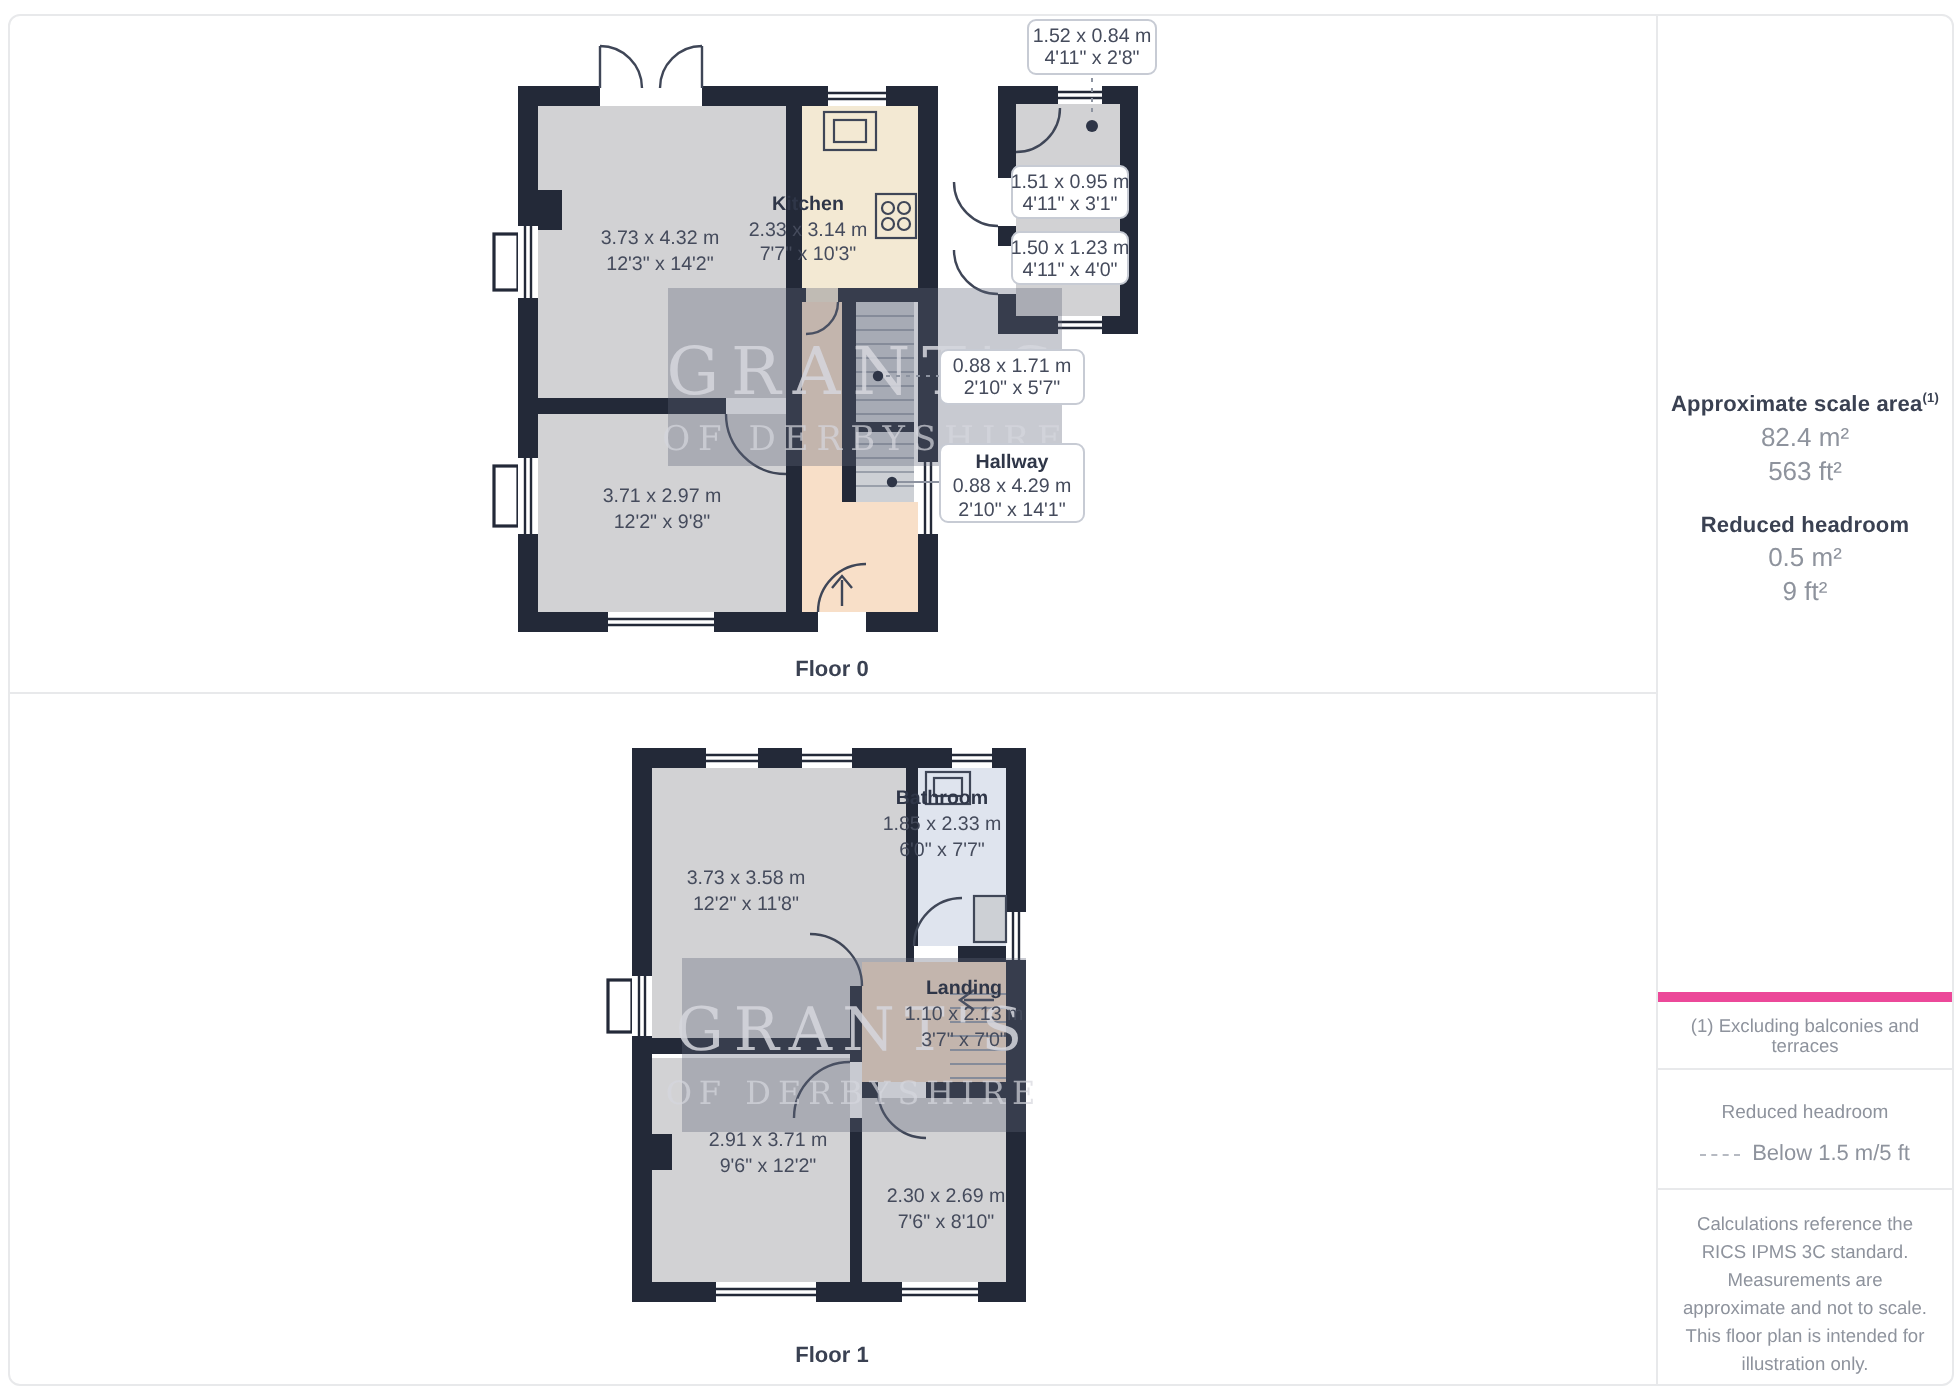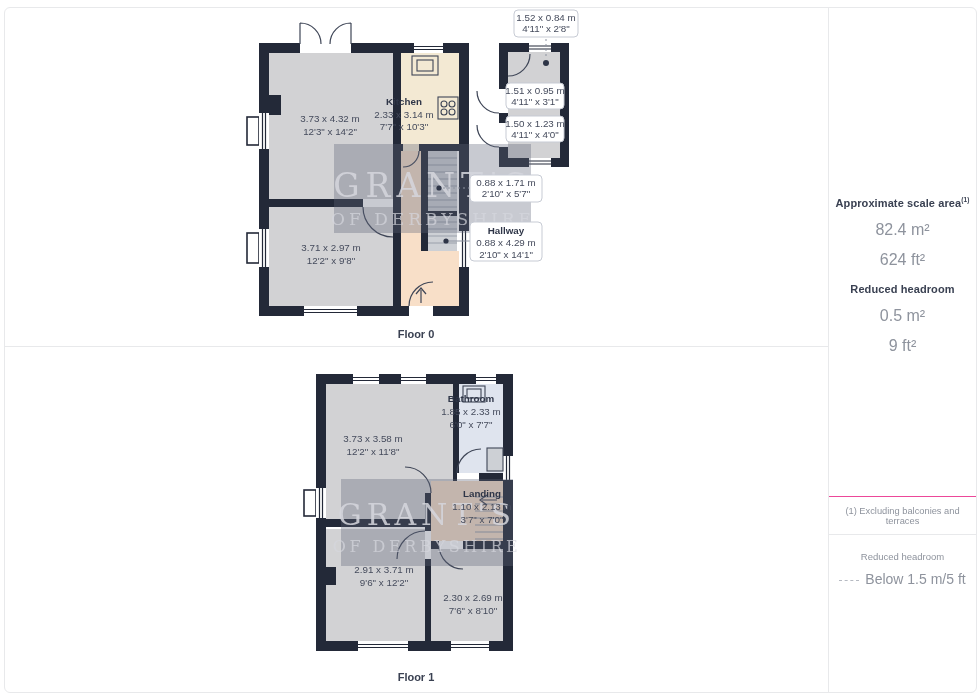--- a/index.html
+++ b/index.html
@@ -7,30 +7,30 @@
          font-family:"Liberation Sans",sans-serif;}
   .card{position:absolute;left:4px;top:7px;width:971px;height:684px;background:#fff;
         border:1px solid #e8e9eb;border-radius:6px;}
   .vdiv{position:absolute;left:823px;top:0;width:1px;height:684px;background:#e8e9eb;}
   .hdiv{position:absolute;left:0;top:338px;width:823px;height:1px;background:#e8e9eb;}
   .plansvg{position:absolute;left:0;}
   
   .sidebar{position:absolute;left:824px;top:0;width:147px;height:684px;}
   .sb-sec{position:absolute;left:0;width:147px;box-sizing:border-box;text-align:center;}
   .sb-main{top:0;height:488px;padding-top:188px;}
-  .sb-note{top:488px;height:38px;border-top:1px solid #ec4899;display:flex;align-items:center;justify-content:flex-start;}
+  .sb-note{top:488px;height:38px;border-top:5px solid #ec4899;display:flex;align-items:center;justify-content:flex-start;}
   .sb-legend{top:526px;height:60px;border-top:1px solid #e8e9eb;padding-top:16px;}
   .sb-disc{top:586px;height:98px;border-top:1px solid #e8e9eb;padding-top:11px;}
   .sb-title{font-size:11px;font-weight:bold;color:#3a4152;letter-spacing:.1px;}
   .sb-title sup{font-size:6.5px;}
-  .sb-val{font-size:16px;color:#8e939d;margin-top:12px;}
+  .sb-val{font-size:13px;color:#8e939d;margin-top:2px;}
   .mt{margin-top:14px;}
   .sb-note span{font-size:9.3px;color:#8e939d;}
   .legend-title{font-size:9.5px;color:#8e939d;}
-  .legend-row{margin-top:9px;font-size:14px;color:#8e939d;}
+  .legend-row{margin-top:9px;font-size:11px;color:#8e939d;}
   .dash{display:inline-block;width:20px;border-top:1px dashed #b6bac2;vertical-align:middle;margin-right:6px;}
   .sb-disc p{margin:0 auto;width:128px;font-size:9.3px;line-height:1.5;color:#8e939d;}
   
   .wall{fill:#232938;}
   .room{fill:#d2d2d4;}
   .kit{fill:#f3e9d3;}
   .hall{fill:#f8dfc8;}
   .bath{fill:#dfe4ee;}
   .stair{fill:#cdd0d5;}
   .win{fill:#ffffff;}
@@ -255,29 +255,33 @@
       <text class="fl" x="415" y="680">Floor 1</text>
     </svg>
 
     <div class="hdiv"></div>
     <div class="vdiv"></div>
 
     <aside class="sidebar">
       <div class="sb-sec sb-main">
         <div class="sb-title"><span>Approximate scale area</span><sup>(1)</sup></div>
         <div class="sb-val">82.4 m²</div>
-        <div class="sb-val">624 ft²</div>
+        <div class="sb-val">563 ft²</div>
         <div class="sb-title mt">Reduced headroom</div>
         <div class="sb-val">0.5 m²</div>
         <div class="sb-val">9 ft²</div>
       </div>
       <div class="sb-sec sb-note">
         <span>(1) Excluding balconies and terraces</span>
       </div>
       <div class="sb-sec sb-legend">
         <div class="legend-title">Reduced headroom</div>
         <div class="legend-row">
           <span class="dash"></span><span>Below 1.5 m/5 ft</span>
         </div>
       </div>
+      <div class="sb-sec sb-disc">
+        <p>Calculations reference the RICS IPMS 3C standard. Measurements are approximate and not to scale. This floor plan is intended for illustration only.</p>
+
+      </div>
     </aside>
   </div>
 </div>
 
 </body></html>

